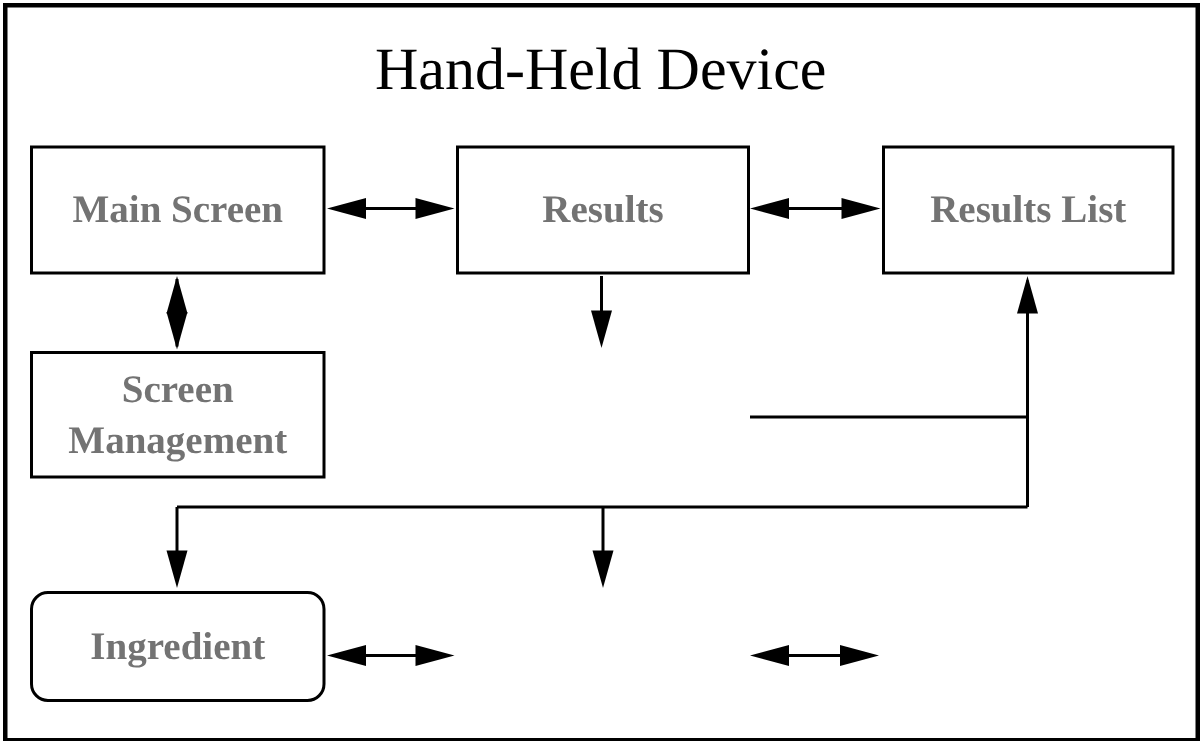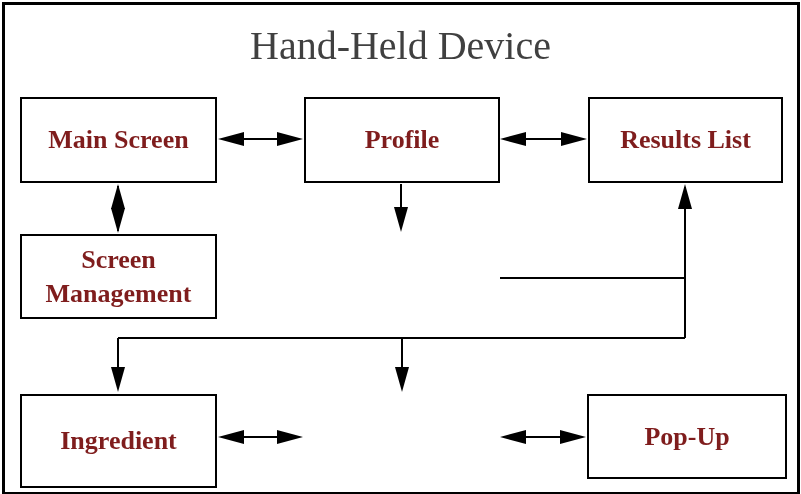--- a/index.html
+++ b/index.html
@@ -25,37 +25,37 @@
     pointer-events: none;
   }
   .diagram-title {
     position: absolute;
     left: 0;
     top: 22px;
     width: 100%;
     text-align: center;
     font-size: 40px;
     font-weight: normal;
-    color: #404040;
+    color: #000000;
     letter-spacing: 0px;
   }
   .node {
     position: absolute;
     box-sizing: border-box;
     border: 2px solid #000000;
     background: #ffffff;
     display: flex;
     align-items: center;
     justify-content: center;
     text-align: center;
   }
   .node-label {
     font-size: 26px;
     font-weight: bold;
-    color: #7f1d1d;
+    color: #737373;
     line-height: 1.28;
   }
   .edges-svg {
     position: absolute;
     left: 0;
     top: 0;
     width: 801px;
     height: 494px;
   }
   .edges-svg line, .edges-svg path {
@@ -66,21 +66,21 @@
   .edges-svg polygon {
     fill: #000000;
     stroke: none;
   }
   
   #n-main-screen   { left: 20px;  top: 97px;  width: 197px; height: 86px; }
   #n-search        { left: 304px; top: 97px;  width: 196px; height: 86px; }
   #n-results-list  { left: 588px; top: 97px;  width: 195px; height: 86px; }
   #n-profile       { left: 20px;  top: 234px; width: 197px; height: 85px; }
   #n-translation   { left: 304px; top: 234px; width: 196px; height: 85px; }
-  #n-ingredient    { left: 20px;  top: 394px; width: 197px; height: 94px; }
+  #n-ingredient    { left: 20px;  top: 394px; width: 197px; height: 74px; border-radius: 12px; }
   #n-dish          { left: 304px; top: 394px; width: 196px; height: 85px; }
   #n-popup         { left: 587px; top: 394px; width: 200px; height: 85px; }
 </style>
 </head>
 <body>
 
 <div class="canvas">
 
   <div class="diagram-title">Hand-Held Device</div>
 
@@ -137,21 +137,21 @@
   </svg>
 
   <div class="node" id="n-main-screen">
     <div class="node-label">
         <div>Main Screen</div>
       </div>
   </div>
 
   <div class="node" id="n-search">
     <div class="node-label">
-        <div>Profile</div>
+        <div>Results</div>
       </div>
   </div>
 
   <div class="node" id="n-results-list">
     <div class="node-label">
         <div>Results List</div>
       </div>
   </div>
 
   <div class="node" id="n-profile">
@@ -162,20 +162,15 @@
   </div>
 
 
   <div class="node" id="n-ingredient">
     <div class="node-label">
         <div>Ingredient</div>
       </div>
   </div>
 
 
-  <div class="node" id="n-popup">
-    <div class="node-label">
-        <div>Pop-Up</div>
-      </div>
-  </div>
 
   <div class="frame"></div>
 </div>
 
 </body></html>

